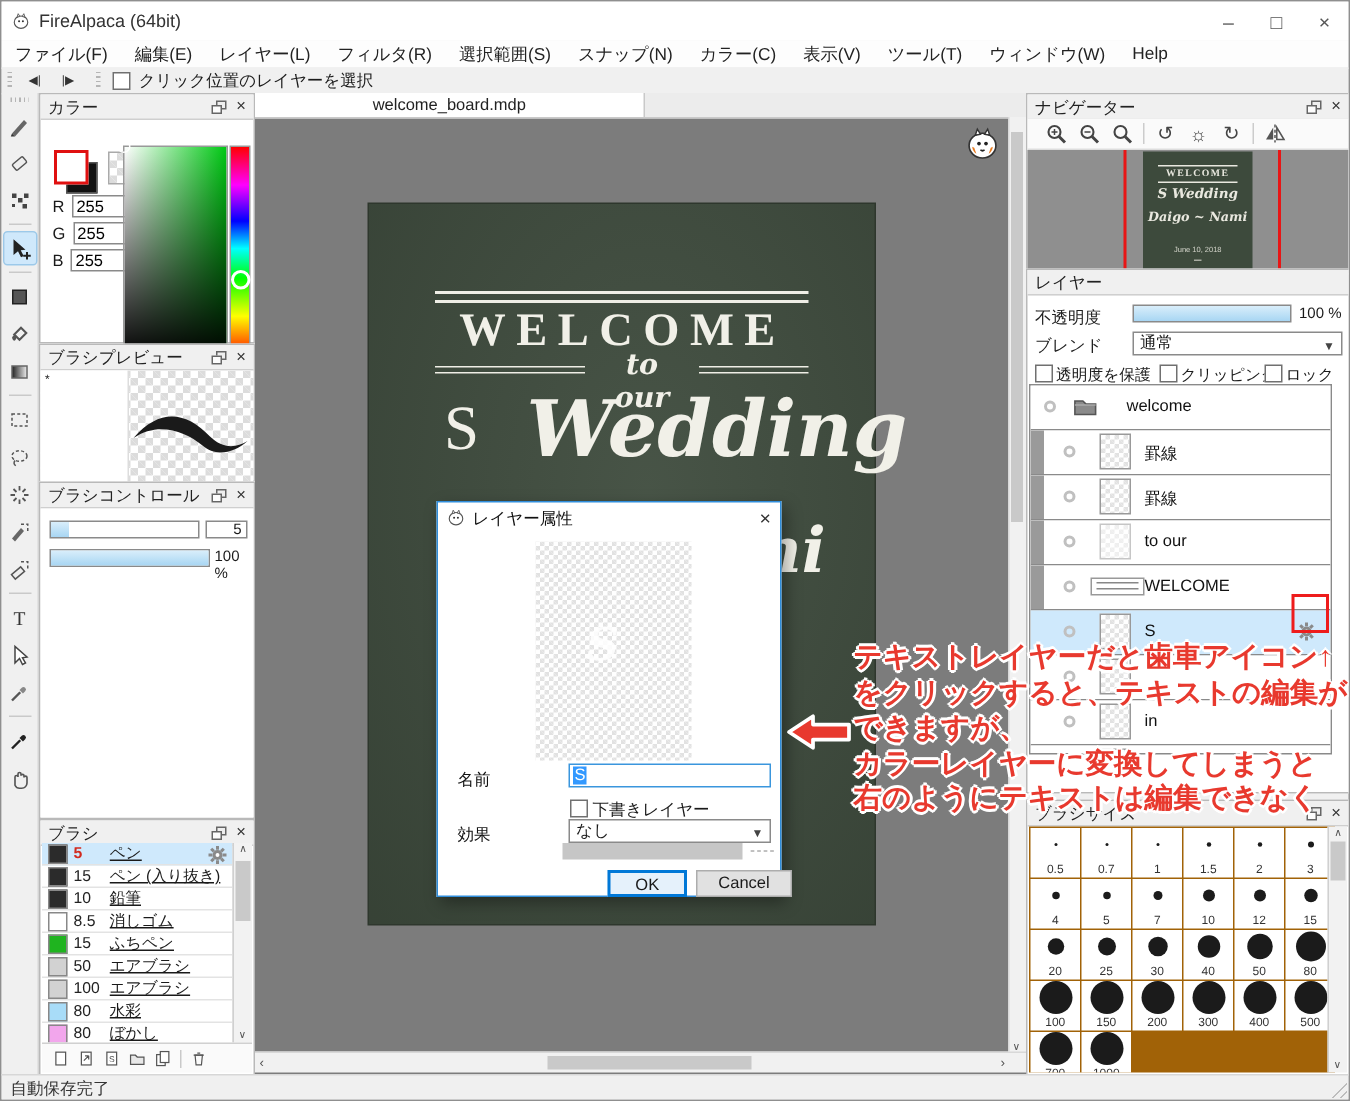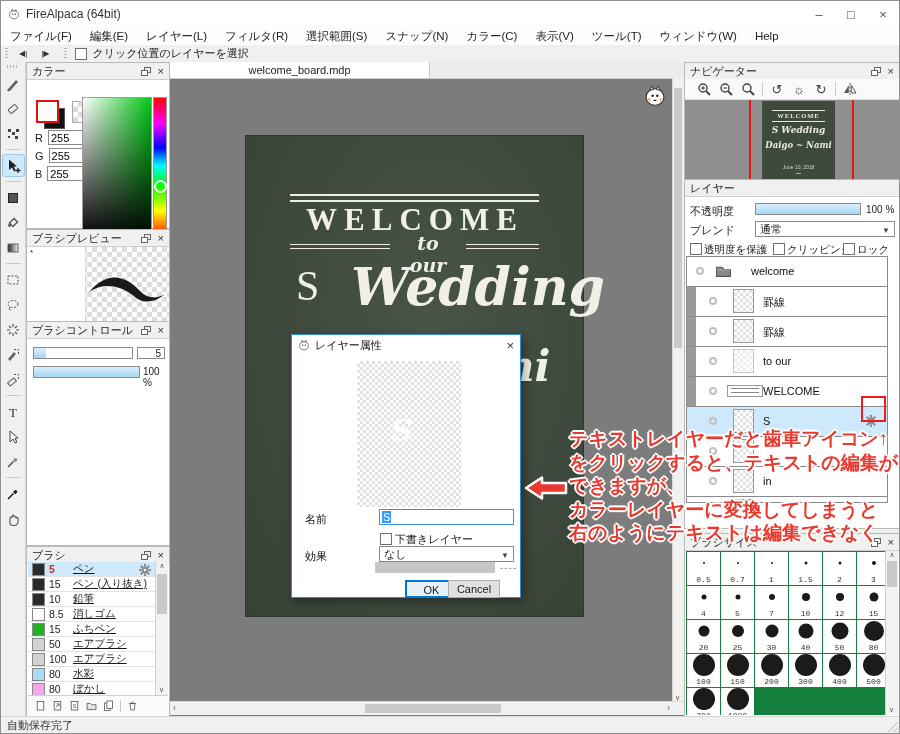--- a/index.html
+++ b/index.html
@@ -82,41 +82,41 @@
   #dlg-preview .faint-s{position:absolute;left:34px;top:52px;font-size:30px;color:rgba(255,255,255,.85);}
   .dlg-label{position:absolute;left:13px;font-size:11px;color:#111;text-align:center;}
   .textfield{position:absolute;left:87px;width:135px;height:16px;border:1px solid #3a96dd;background:#fff;font-size:11px;line-height:15px;padding:0 2px;box-sizing:border-box;}
   .selhl{background:#3399ff;color:#fff;padding:0 1px;}
   .combo{position:absolute;left:87px;width:135px;height:16px;border:1px solid #8a8a8a;background:#fff;font-size:11px;line-height:14px;padding:0 4px;box-sizing:border-box;}
   .combo .caret{position:absolute;right:4px;top:2px;font-size:8px;color:#444;}
   .disslider{position:absolute;left:83px;top:227px;width:120px;height:11px;background:#c6c6c6;}
   .disdash{position:absolute;left:208px;top:227px;font-size:10px;color:#999;letter-spacing:1px;}
   .dlgbtn{position:absolute;top:245px;height:18px;font-size:11px;text-align:center;line-height:16px;box-sizing:border-box;}
   #btn-ok{left:113px;width:53px;background:#e5f1fb;border:2px solid #0078d7;}
-  #btn-cancel{left:156px;width:52px;background:#e1e1e1;border:1px solid #adadad;}
+  #btn-cancel{left:172px;width:64px;background:#e1e1e1;border:1px solid #adadad;}
   
   .navtb{position:absolute;left:0;top:16px;right:0;height:20px;background:#fafafa;border-bottom:1px solid #ddd;display:flex;align-items:center;padding-left:8px;}
   .navtool{width:22px;height:18px;display:flex;align-items:center;justify-content:center;color:#444;font-size:13px;}
   .navsep{width:1px;height:14px;background:#ccc;margin:0 3px;}
   #navthumb{position:absolute;left:0;top:37px;right:0;bottom:0;background:#8f8f8f;overflow:hidden;}
   #miniboard{position:absolute;left:77px;top:1px;width:73px;height:84px;background:#3d4a3c;color:#e9e8df;}
   .redline{position:absolute;top:0;bottom:0;width:2px;background:#e81515;}
   
   .lrow-label{font-size:11px;color:#222;}
   #layerlist{position:absolute;left:1px;top:76px;width:202px;height:247px;border:1px solid #8a8a8a;background:#fff;overflow:hidden;box-sizing:border-box;}
   .lrow{height:29px;border-bottom:1px solid #8a8a8a;position:relative;background:#fff;}
   .lrow.selected{background:#cfe9fc;}
   .lrow .strip{position:absolute;left:0;top:0;bottom:0;width:9px;background:#9a9a9a;}
   .viscirc{position:absolute;top:10px;width:8px;height:8px;border:2px solid #c0c0c0;border-radius:50%;box-sizing:border-box;}
   .lthumb{position:absolute;left:46px;top:2px;width:21px;height:24px;border:1px solid #999;box-sizing:border-box;}
   .lname{position:absolute;left:76px;top:8px;font-size:11px;color:#111;}
   .lgear{position:absolute;right:8px;top:6px;}
   #layscroll{position:absolute;right:1px;top:76px;width:12px;height:247px;background:#f2f2f2;border-left:1px solid #d0d0d0;font-size:7px;color:#555;text-align:center;}
   
-  #sizegrid{position:absolute;left:1px;top:17px;width:204px;bottom:1px;overflow:hidden;background:#15803d;font-family:Liberation Mono, monospace;}
+  #sizegrid{position:absolute;left:1px;top:17px;width:204px;bottom:1px;overflow:hidden;background:#a16207;}
   .szcell{position:absolute;width:33px;height:33px;background:#fff;}
   .szdot{position:absolute;left:50%;top:11px;transform:translate(-50%,-50%);background:#1b1b1b;border-radius:50%;}
   .szlab{position:absolute;left:0;right:0;bottom:1px;text-align:center;font-size:8px;color:#333;}
   
   .outline-red{color:#e8392e;font-weight:bold;text-shadow:-1px -1px 0 #fff,1px -1px 0 #fff,-1px 1px 0 #fff,1px 1px 0 #fff,0 -2px 0 #fff,0 2px 0 #fff,-2px 0 0 #fff,2px 0 0 #fff;}
   #anno-text{position:absolute;left:568px;top:426px;width:332px;z-index:50;font-size:19px;line-height:23.5px;letter-spacing:0;}
   #anno-box{position:absolute;left:860px;top:395px;width:25px;height:26px;border:2px solid #ee1c1c;z-index:51;box-sizing:border-box;}
   #anno-arrow{position:absolute;left:522px;top:474px;z-index:50;}
   
   #statusbar{position:absolute;left:0;bottom:0;width:100%;height:17px;background:#f0f0f0;border-top:1px solid #d7d7d7;font-size:11px;color:#333;display:flex;align-items:center;padding-left:6px;box-sizing:border-box;}

